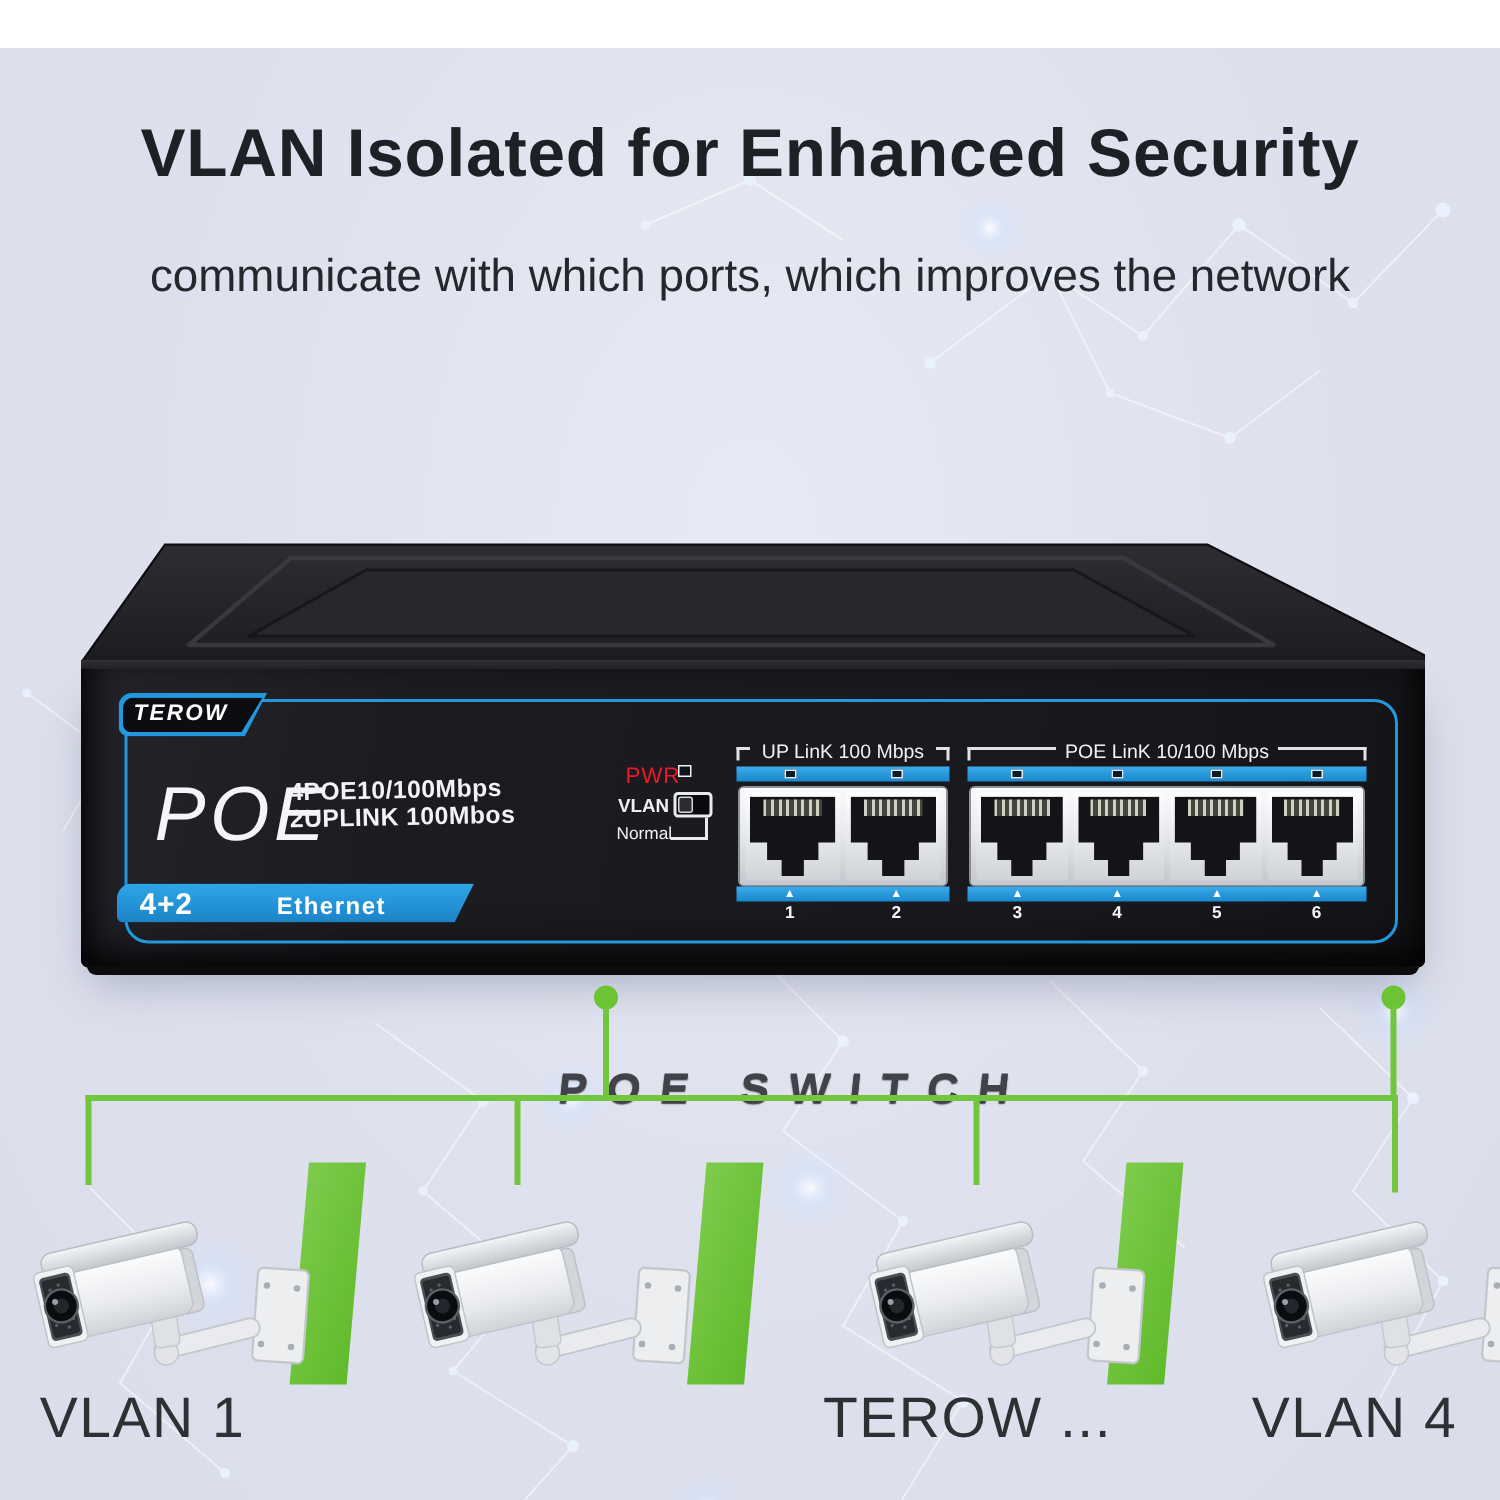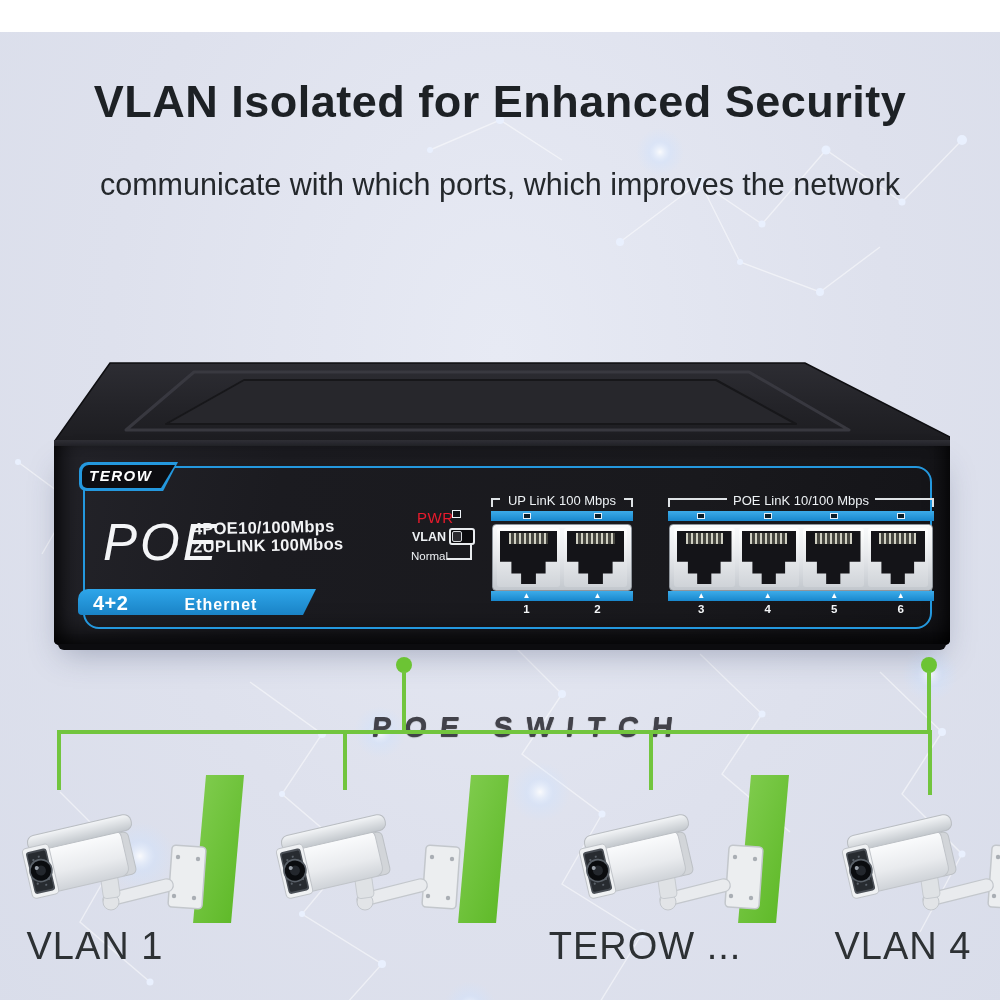--- a/index.html
+++ b/index.html
@@ -58,21 +58,21 @@
             border:2px solid #e9ecef; border-radius:3px; background:#0b0b0e; }
   .toggle .knob { position:absolute; left:1px; top:1px; width:10px; height:11px;
                   border:1.5px solid #d7dadd; background:#2b2b30; border-radius:2px; }
   .normal-lbl { position:absolute; left:411px; top:518px; font-size:11.5px; font-weight:normal; color:#eef1f4; }
   .toggle-bracket { position:absolute; left:447px; top:513px; width:25px; height:15px;
                     border-right:2px solid #e9ecef; border-bottom:2px solid #e9ecef; }
 
   
   .pgroup { position:absolute; top:463px; height:124px; }
   .pg-uplink { left:491px; width:142px; }
-  .pg-poe { left:668px; width:266px; }
+  .pg-poe { left:645px; width:266px; }
   .grp-label { position:absolute; top:0; left:0; right:0; height:15px; display:flex;
                justify-content:space-between; align-items:flex-start; color:#eef2f5; font-size:13px; }
   .grp-label .txt { margin-top:-2px; white-space:nowrap; padding:0 6px; }
   .tickL { width:9px; height:9px; border-top:2px solid #dfe3e6; border-left:2px solid #dfe3e6; margin-top:3px; }
   .tickR { width:9px; height:9px; border-top:2px solid #dfe3e6; border-right:2px solid #dfe3e6; margin-top:3px; }
   .lineL { flex:1; height:9px; border-top:2px solid #dfe3e6; border-left:2px solid #dfe3e6; margin-top:3px; }
   .lineR { flex:1; height:9px; border-top:2px solid #dfe3e6; border-right:2px solid #dfe3e6; margin-top:3px; }
   .bluebar { position:absolute; left:0; right:0; height:10px;
              background:linear-gradient(180deg,#3cabe9,#1887cd);
              display:flex; justify-content:space-around; align-items:center; }

